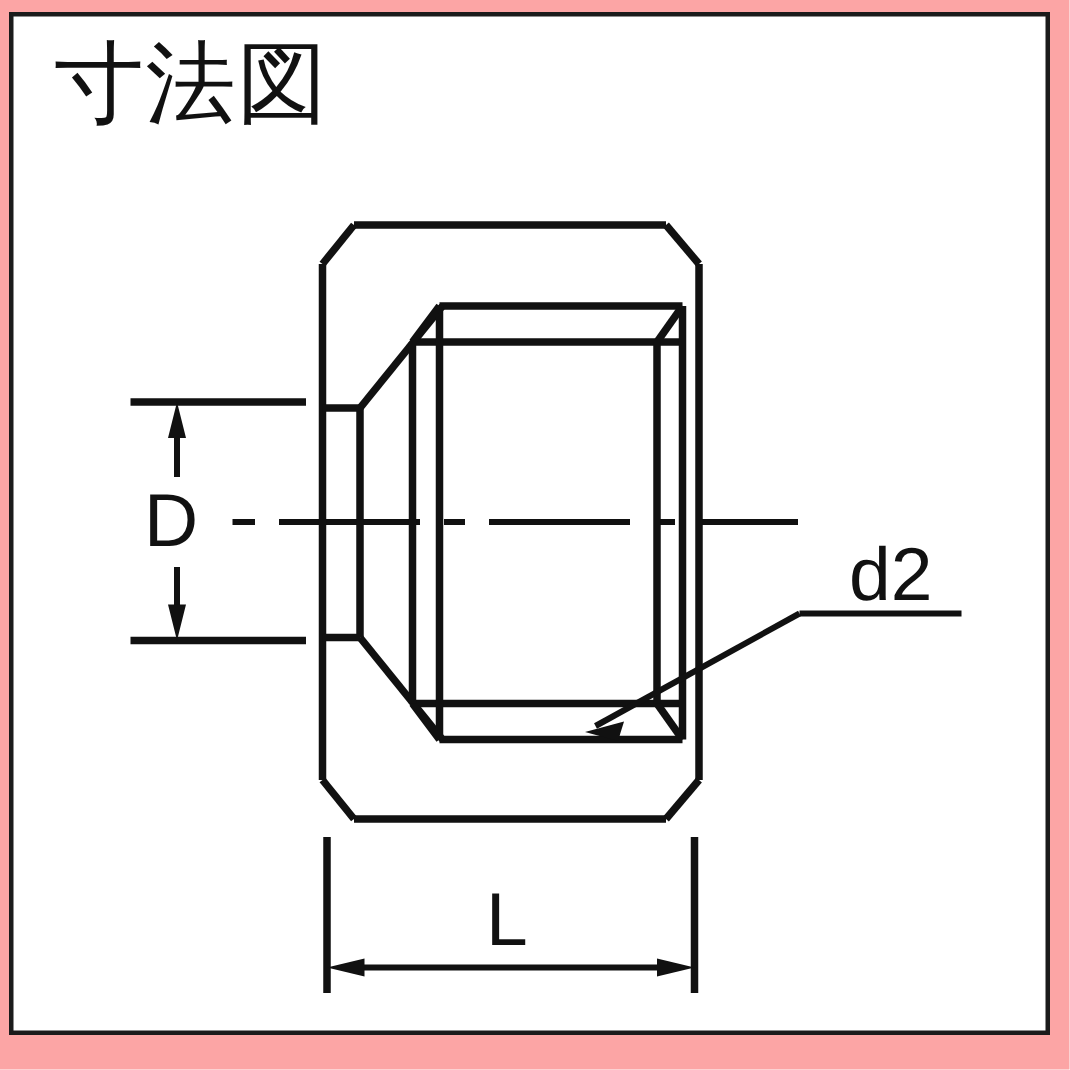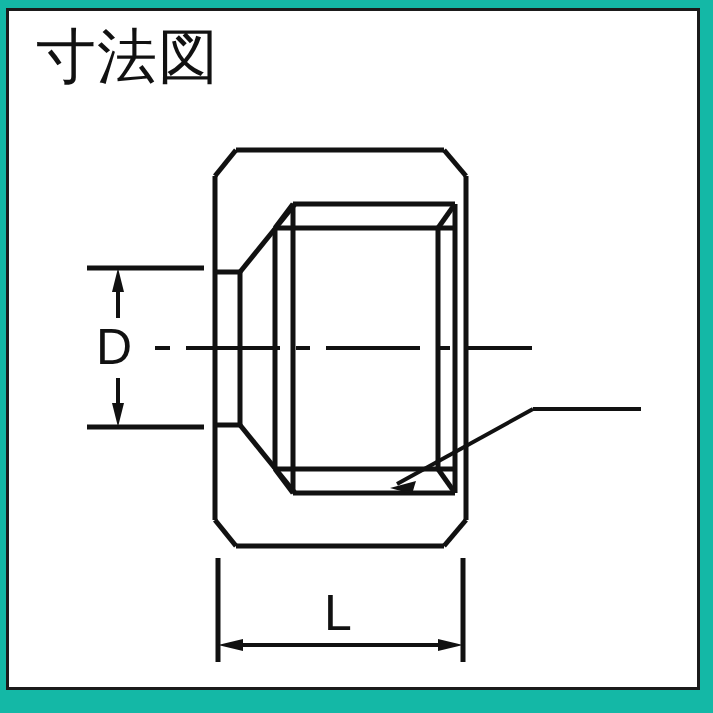--- a/index.html
+++ b/index.html
@@ -10,21 +10,21 @@
   body {
     width: 713px;
     height: 713px;
     font-family: "Liberation Sans", sans-serif;
     overflow: hidden;
   }
   #page {
     position: relative;
     width: 713px;
     height: 713px;
-    background: #14b8a6;
+    background: #fca5a5;
   }
   #frame {
     position: absolute;
     left: 6px;
     top: 8px;
     width: 694px;
     height: 682px;
     border: 3px solid #1b1b1b;
     box-sizing: border-box;
     background: #ffffff;
@@ -182,14 +182,15 @@
 
       <line x1="533" y1="409" x2="397" y2="484" stroke="#111111" stroke-width="4"></line>
 
       <polygon points="390,488 416,481 412,494" fill="#111111"></polygon>
     </g>
 
   </svg>
 
   <div id="label-D" class="lbl">D</div>
   <div id="label-L" class="lbl">L</div>
+  <div id="label-d2" class="lbl">d2</div>
 
 </div>
 
 </body></html>

